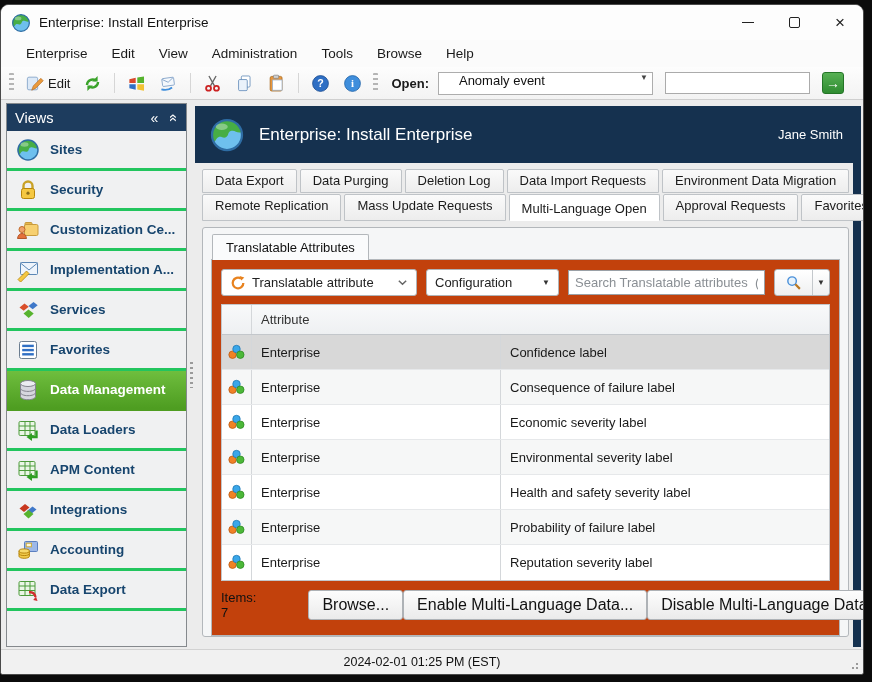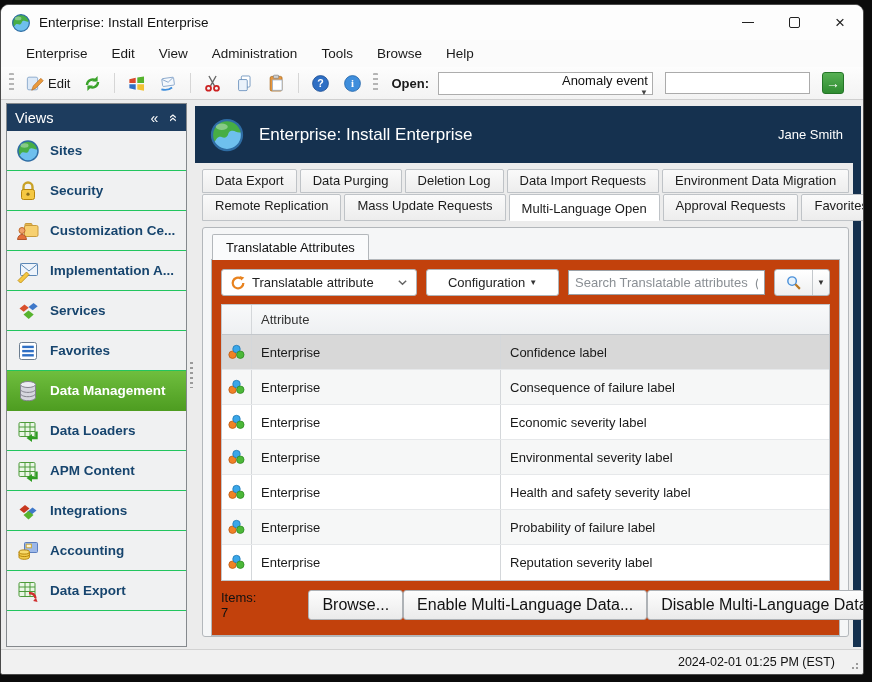--- a/index.html
+++ b/index.html
@@ -26,39 +26,39 @@
   
   .toolbar { height:33px; background:linear-gradient(#fdfdfd,#f3f3f3); border-bottom:1px solid #cfcfcf;
     display:flex; align-items:center; padding:0 6px; gap:5px; flex:0 0 auto; }
   .grip { width:5px; height:20px; margin:0 2px;
     background:repeating-linear-gradient(to bottom,#b5b5b5 0 2px, transparent 2px 5px); border-radius:1px; }
   .tbtn { display:flex; align-items:center; gap:4px; padding:2px 4px; border-radius:3px; }
   .tbtn svg { width:19px; height:19px; display:block; }
   .tbtn .tlabel { font-size:13px; color:#1a1a1a; }
   .tsep { width:1px; height:20px; background:#d6d6d6; margin:0 3px; }
   .open-label { font-size:13px; font-weight:bold; color:#1a1a1a; margin:0 4px 0 6px; }
-  .open-combo { width:215px; height:23px; background:#fff; border:1px solid #adadad; display:flex; align-items:flex-end;
-    padding:0 4px 0 0; font-size:13px; color:#111;flex-direction:column; }
+  .open-combo { width:215px; height:23px; background:#fff; border:1px solid #adadad; display:flex; align-items:flex-start;
+    padding:0 4px 0 20px; font-size:13px; color:#111; }
   .open-combo .caret { margin-left:auto; font-size:8px; color:#444; }
   .quick-input { width:145px; height:22px; border:1px solid #ababab; background:#fff; margin-left:7px; font-size:13px; padding:0 5px; font-family:"Liberation Sans",sans-serif; }
   .go-btn { width:22px; height:22px; margin-left:7px; background:linear-gradient(#57b054,#2f8c31); border:1px solid #247527;
     border-radius:3px; color:#fff; font-size:14px; display:flex; align-items:center; justify-content:center; }
 
   
   .main { flex:1; display:flex; padding:3px 2px 2px 5px; background:#ececec; min-height:0; }
 
   
   .sidebar { width:181px; flex:0 0 auto; background:#f0f1f2; border:1px solid #85898d; display:flex; flex-direction:column; }
   .views-header { height:27px; background:#1d3c5e; color:#fff; display:flex; align-items:center; padding:0 8px; flex:0 0 auto; }
   .views-header .vh-title { font-size:14.5px; }
   .vh-icons { margin-left:auto; display:flex; gap:12px; align-items:center; }
   .vh-ic { font-size:14px; color:#fff; line-height:1; cursor:default; }
   .vh-ic.up { display:inline-block; transform:rotate(90deg); }
   .side-item { height:40px; display:flex; align-items:center; gap:10px; padding:17px 9px;
-    border-bottom:1px solid #22c55e; color:#17456e; font-weight:bold; font-size:13.5px; cursor:default; }
+    border-bottom:3px solid #22c55e; color:#17456e; font-weight:bold; font-size:13.5px; cursor:default; }
   .side-item svg { width:24px; height:24px; flex:0 0 auto; }
   .side-item.selected { background:linear-gradient(#6fbe3e,#4e9d21); color:#fff; border-bottom-color:#4e9d21; }
 
   .splitter { width:8px; flex:0 0 auto; display:flex; align-items:center; justify-content:center; }
   .splitter .dots { width:3px; height:26px;
     background:repeating-linear-gradient(to bottom,#9a9a9a 0 2px, transparent 2px 5px); }
 
   
   .content { flex:1; display:flex; flex-direction:column; padding-top:3px; min-width:0; }
   .banner { height:57px; background:#15314f; display:flex; align-items:center; padding:0 18px 0 14px; gap:14px; flex:0 0 auto; }
@@ -81,21 +81,21 @@
     border-radius:2px 2px 0 0; padding:5px 13px; font-size:13px; color:#111; position:relative; z-index:2; margin-left:1px; }
   .panel { flex:1; border:1px solid #b3b7bb; background:#c2410c; margin-top:-1px; padding:9px 9px 6px; display:flex; flex-direction:column; min-height:0; }
 
   .filters { display:flex; gap:9px; flex:0 0 auto; align-items:center; }
   .dd { height:27px; background:#fff; border:1px solid #b0b4b8; border-radius:3px; display:flex; align-items:center;
     font-size:13px; color:#222; padding:0 8px; }
   .dd.entity { width:196px; gap:6px; }
   .dd.entity svg { width:16px; height:16px; }
   .dd .chev { margin-left:auto; color:#666; }
   .dd .chev svg { width:11px; height:11px; display:block; }
-  .dd.config { width:133px; justify-content:center; gap:4px; }
+  .dd.config { width:133px; justify-content:space-between; gap:4px; }
   .dd.config .caret { font-size:8px; color:#333; }
   .search-input { flex:1; height:25px; border:1px solid #9aa0a6; font-size:13px; padding:0 6px; color:#222; min-width:0; font-family:"Liberation Sans",sans-serif; }
   .search-input::placeholder { color:#8a8f94; }
   .search-btn { width:56px; height:27px; border:1px solid #b0b4b8; border-radius:3px; background:linear-gradient(#ffffff,#eff0f1);
     display:flex; align-items:center; flex:0 0 auto; }
   .search-btn .mag { flex:1; display:flex; justify-content:center; }
   .search-btn .mag svg { width:17px; height:17px; }
   .search-btn .sdiv { width:1px; height:100%; background:#c4c8cc; }
   .search-btn .scaret { width:16px; text-align:center; font-size:8px; color:#333; }
 
@@ -112,21 +112,21 @@
   .trow svg { width:19px; height:19px; }
 
   .gridfooter { display:flex; align-items:center; margin-top:9px; flex:0 0 auto; }
   .items-label { font-size:13px; color:#111; }
   .fbtn { font-size:16px; color:#111; padding:5px 13px; border:1px solid #aeb2b6; border-radius:3px;
     background:linear-gradient(#fdfdfd,#ebebeb); white-space:nowrap; font-family:"Liberation Sans",sans-serif; }
   .fbtn.first { margin-left:52px; }
 
   
   .statusbar { height:25px; background:#f1f1f1; border-top:1px solid #d2d2d2; display:flex; align-items:center;
-    justify-content:flex-end; padding-right:28px; font-size:12.5px; color:#111; flex:0 0 auto; position:relative; }
+    justify-content:center; padding-right:20px; font-size:12.5px; color:#111; flex:0 0 auto; position:relative; }
   .sgrip { position:absolute; right:4px; bottom:4px; width:10px; height:10px;
     background:
       radial-gradient(circle at 8px 8px, #9a9a9a 1.2px, transparent 1.4px),
       radial-gradient(circle at 8px 4px, #9a9a9a 1.2px, transparent 1.4px),
       radial-gradient(circle at 4px 8px, #9a9a9a 1.2px, transparent 1.4px); }
 </style>
 </head>
 <body>
 
 <svg width="0" height="0" style="position:absolute">

